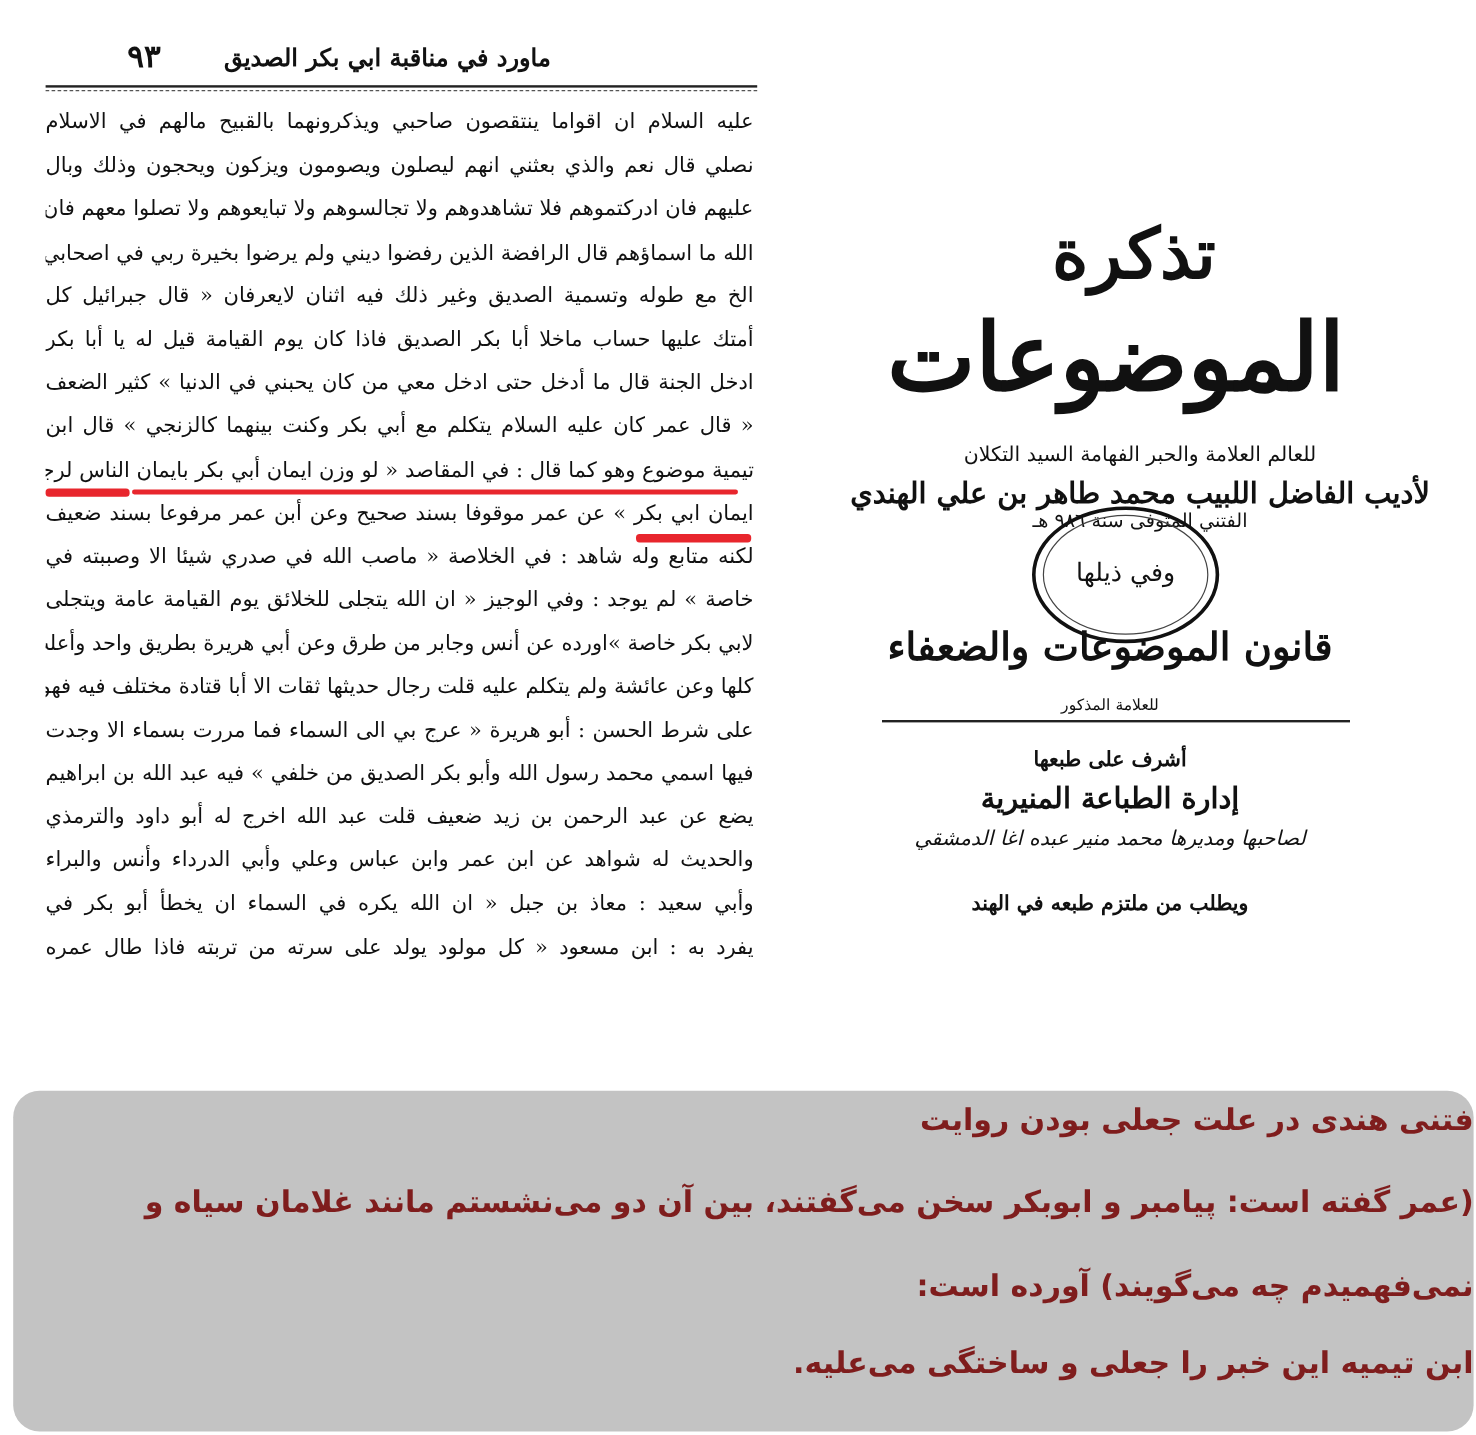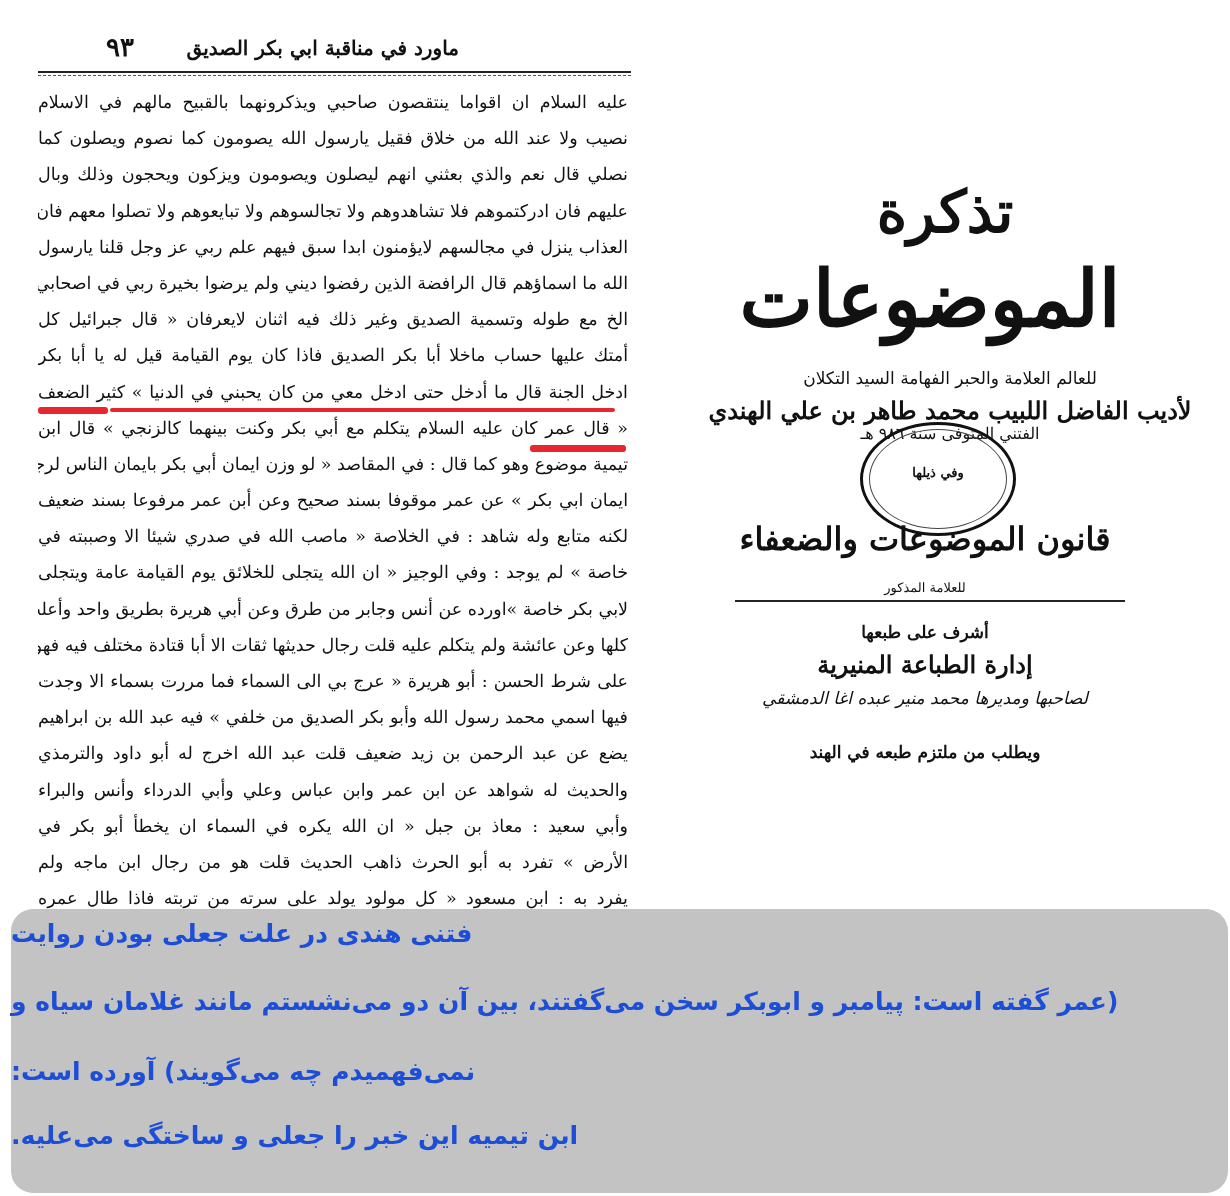--- a/index.html
+++ b/index.html
@@ -69,81 +69,78 @@
   .cover .stamp {
     position: absolute; left: 170px; top: 262px; width: 150px; height: 108px;
     border: 3px solid #111; border-radius: 50%;
   }
   .cover .stamp-inner {
     position: absolute; left: 6px; top: 4px; right: 6px; bottom: 4px;
     border: 1px solid #444; border-radius: 50%;
   }
   .cover .stamp-text {
     position: absolute; left: 0; right: 0; top: 40px;
-    font-family: "DejaVu Serif", serif; font-size: 13px; font-weight: bold;
+    font-family: "DejaVu Serif", serif; font-size: 21px; font-weight: normal;
   }
   .cover .title-3 {
     position: absolute; left: 0; width: 470px; top: 360px;
     font-family: "DejaVu Serif", serif; font-weight: bold; font-size: 32px;
     white-space: nowrap;
   }
   .cover .small-line {
     position: absolute; left: 0; width: 470px;
     font-family: "DejaVu Serif", serif; font-size: 13px;
   }
   .cover .rule {
     position: absolute; left: 45px; width: 390px; height: 0;
     border-top: 2px solid #222;
   }
   
   .caption-box {
     position: absolute; left: 11px; top: 909px; width: 1217px; height: 284px;
     background: #c3c3c3; border-radius: 22px;
-    direction: rtl; text-align: left;
+    direction: rtl; text-align: right;
     font-family: "DejaVu Sans", sans-serif; font-weight: bold;
-    color: #1d4ed8;
+    color: #7f1d1d;
   }
   .caption-line {
     position: absolute; left: 0; right: 0; font-size: 25px; white-space: nowrap;
   }
 </style>
 </head>
 <body>
 
 <div class="page-left">
   <div class="page-header">
     <span class="running-title">ماورد في مناقبة ابي بكر الصديق</span>
     <span class="page-number">٩٣</span>
   </div>
   <div class="header-rule"></div>
   <div class="header-rule2"></div>
 
   <div class="page-lines">
     <div class="page-line">عليه السلام ان اقواما ينتقصون صاحبي ويذكرونهما بالقبيح مالهم في الاسلام</div>
-    <div class="page-line">نصيب ولا عند الله من خلاق فقيل يارسول الله يصومون كما نصوم ويصلون كما</div>
     <div class="page-line">نصلي قال نعم والذي بعثني انهم ليصلون ويصومون ويزكون ويحجون وذلك وبال</div>
     <div class="page-line">عليهم فان ادركتموهم فلا تشاهدوهم ولا تجالسوهم ولا تبايعوهم ولا تصلوا معهم فان</div>
-    <div class="page-line">العذاب ينزل في مجالسهم لايؤمنون ابدا سبق فيهم علم ربي عز وجل قلنا يارسول</div>
     <div class="page-line">الله ما اسماؤهم قال الرافضة الذين رفضوا ديني ولم يرضوا بخيرة ربي في اصحابي»</div>
     <div class="page-line">الخ مع طوله وتسمية الصديق وغير ذلك فيه اثنان لايعرفان « قال جبرائيل كل</div>
     <div class="page-line">أمتك عليها حساب ماخلا أبا بكر الصديق فاذا كان يوم القيامة قيل له يا أبا بكر</div>
     <div class="page-line">ادخل الجنة قال ما أدخل حتى ادخل معي من كان يحبني في الدنيا » كثير الضعف</div>
     <div class="page-line">« قال عمر كان عليه السلام يتكلم مع أبي بكر وكنت بينهما كالزنجي » قال ابن</div>
     <div class="page-line">تيمية موضوع وهو كما قال : في المقاصد « لو وزن ايمان أبي بكر بايمان الناس لرجح</div>
     <div class="page-line">ايمان ابي بكر » عن عمر موقوفا بسند صحيح وعن أبن عمر مرفوعا بسند ضعيف</div>
     <div class="page-line">لكنه متابع وله شاهد : في الخلاصة « ماصب الله في صدري شيئا الا وصببته في</div>
     <div class="page-line">خاصة » لم يوجد : وفي الوجيز « ان الله يتجلى للخلائق يوم القيامة عامة ويتجلى</div>
     <div class="page-line">لابي بكر خاصة »اورده عن أنس وجابر من طرق وعن أبي هريرة بطريق واحد وأعلت</div>
     <div class="page-line">كلها وعن عائشة ولم يتكلم عليه قلت رجال حديثها ثقات الا أبا قتادة مختلف فيه فهو</div>
     <div class="page-line">على شرط الحسن : أبو هريرة « عرج بي الى السماء فما مررت بسماء الا وجدت</div>
     <div class="page-line">فيها اسمي محمد رسول الله وأبو بكر الصديق من خلفي » فيه عبد الله بن ابراهيم</div>
     <div class="page-line">يضع عن عبد الرحمن بن زيد ضعيف قلت عبد الله اخرج له أبو داود والترمذي</div>
     <div class="page-line">والحديث له شواهد عن ابن عمر وابن عباس وعلي وأبي الدرداء وأنس والبراء</div>
     <div class="page-line">وأبي سعيد : معاذ بن جبل « ان الله يكره في السماء ان يخطأ أبو بكر في</div>
-    <div class="page-line">الأرض » تفرد به أبو الحرث ذاهب الحديث قلت هو من رجال ابن ماجه ولم</div>
     <div class="page-line">يفرد به : ابن مسعود « كل مولود يولد على سرته من تربته فاذا طال عمره</div>
   </div>
 </div>
 
 <div class="underline" style="left:110px; top:408px; width:505px; height:4px;"></div>
 <div class="underline" style="left:38px; top:407px; width:70px; height:7px;"></div>
 <div class="underline" style="left:530px; top:445px; width:96px; height:7px;"></div>
 
 <div class="cover">
   <div class="title-1">تذكرة</div>

